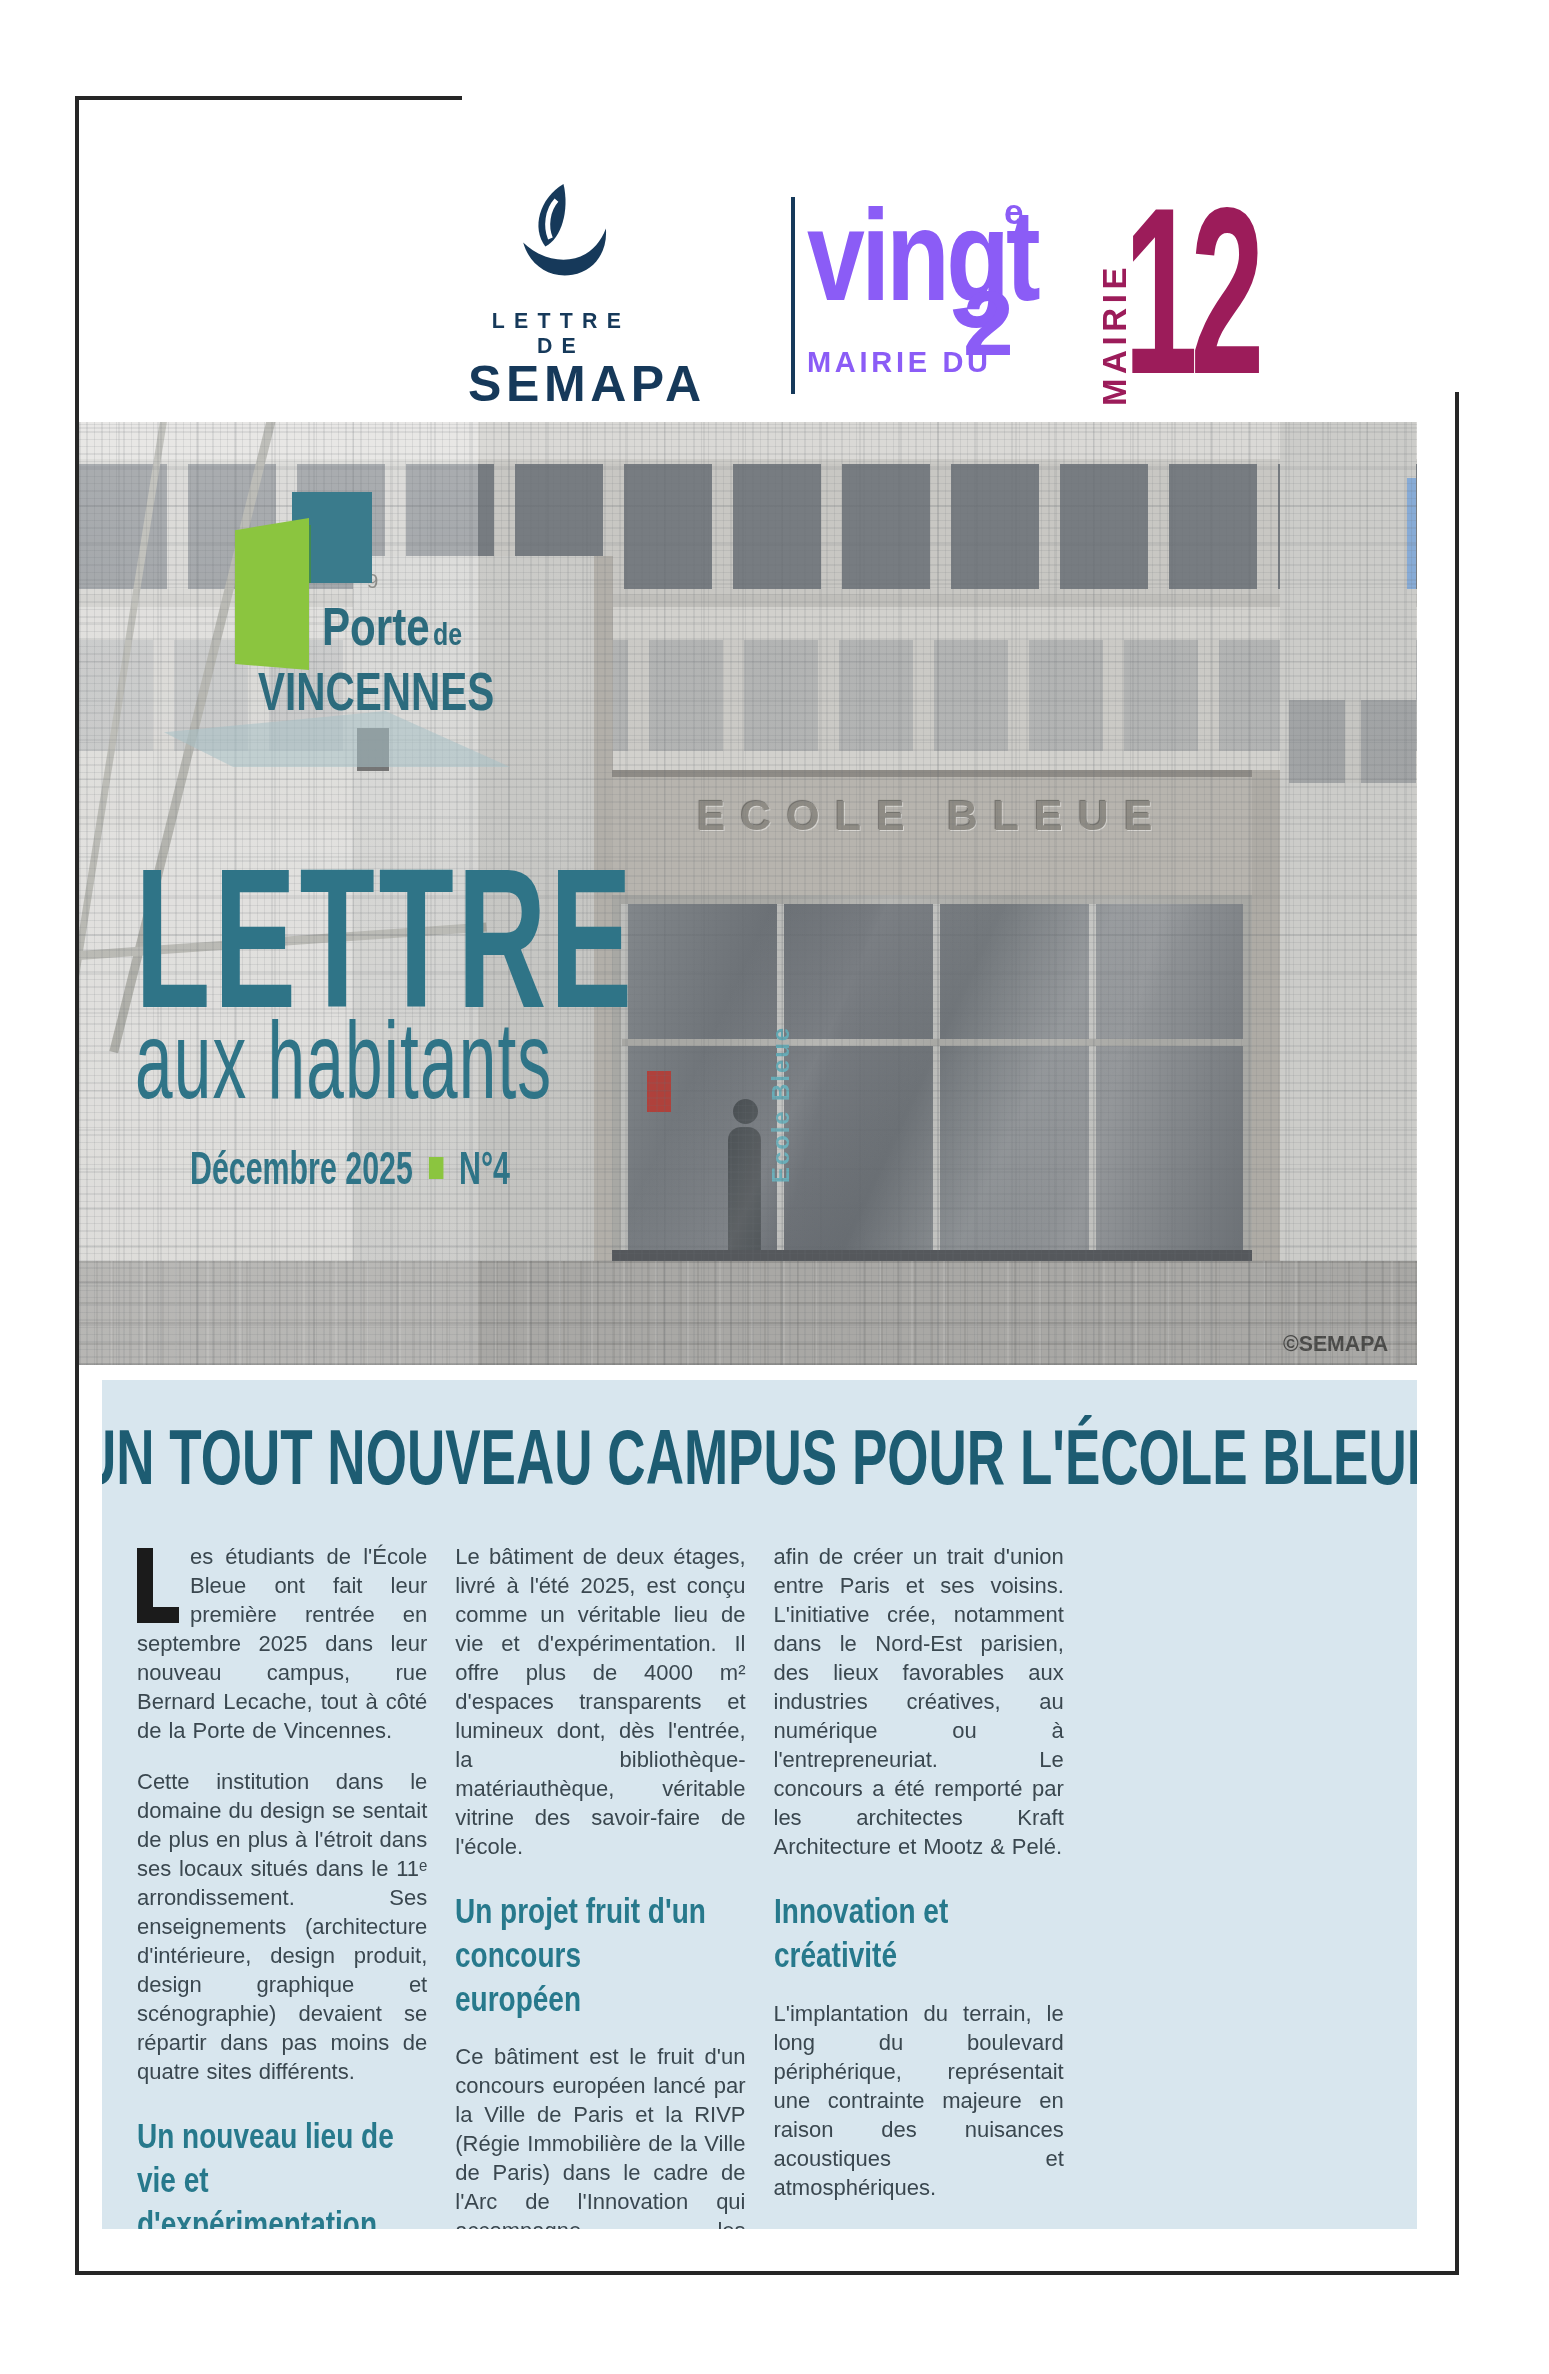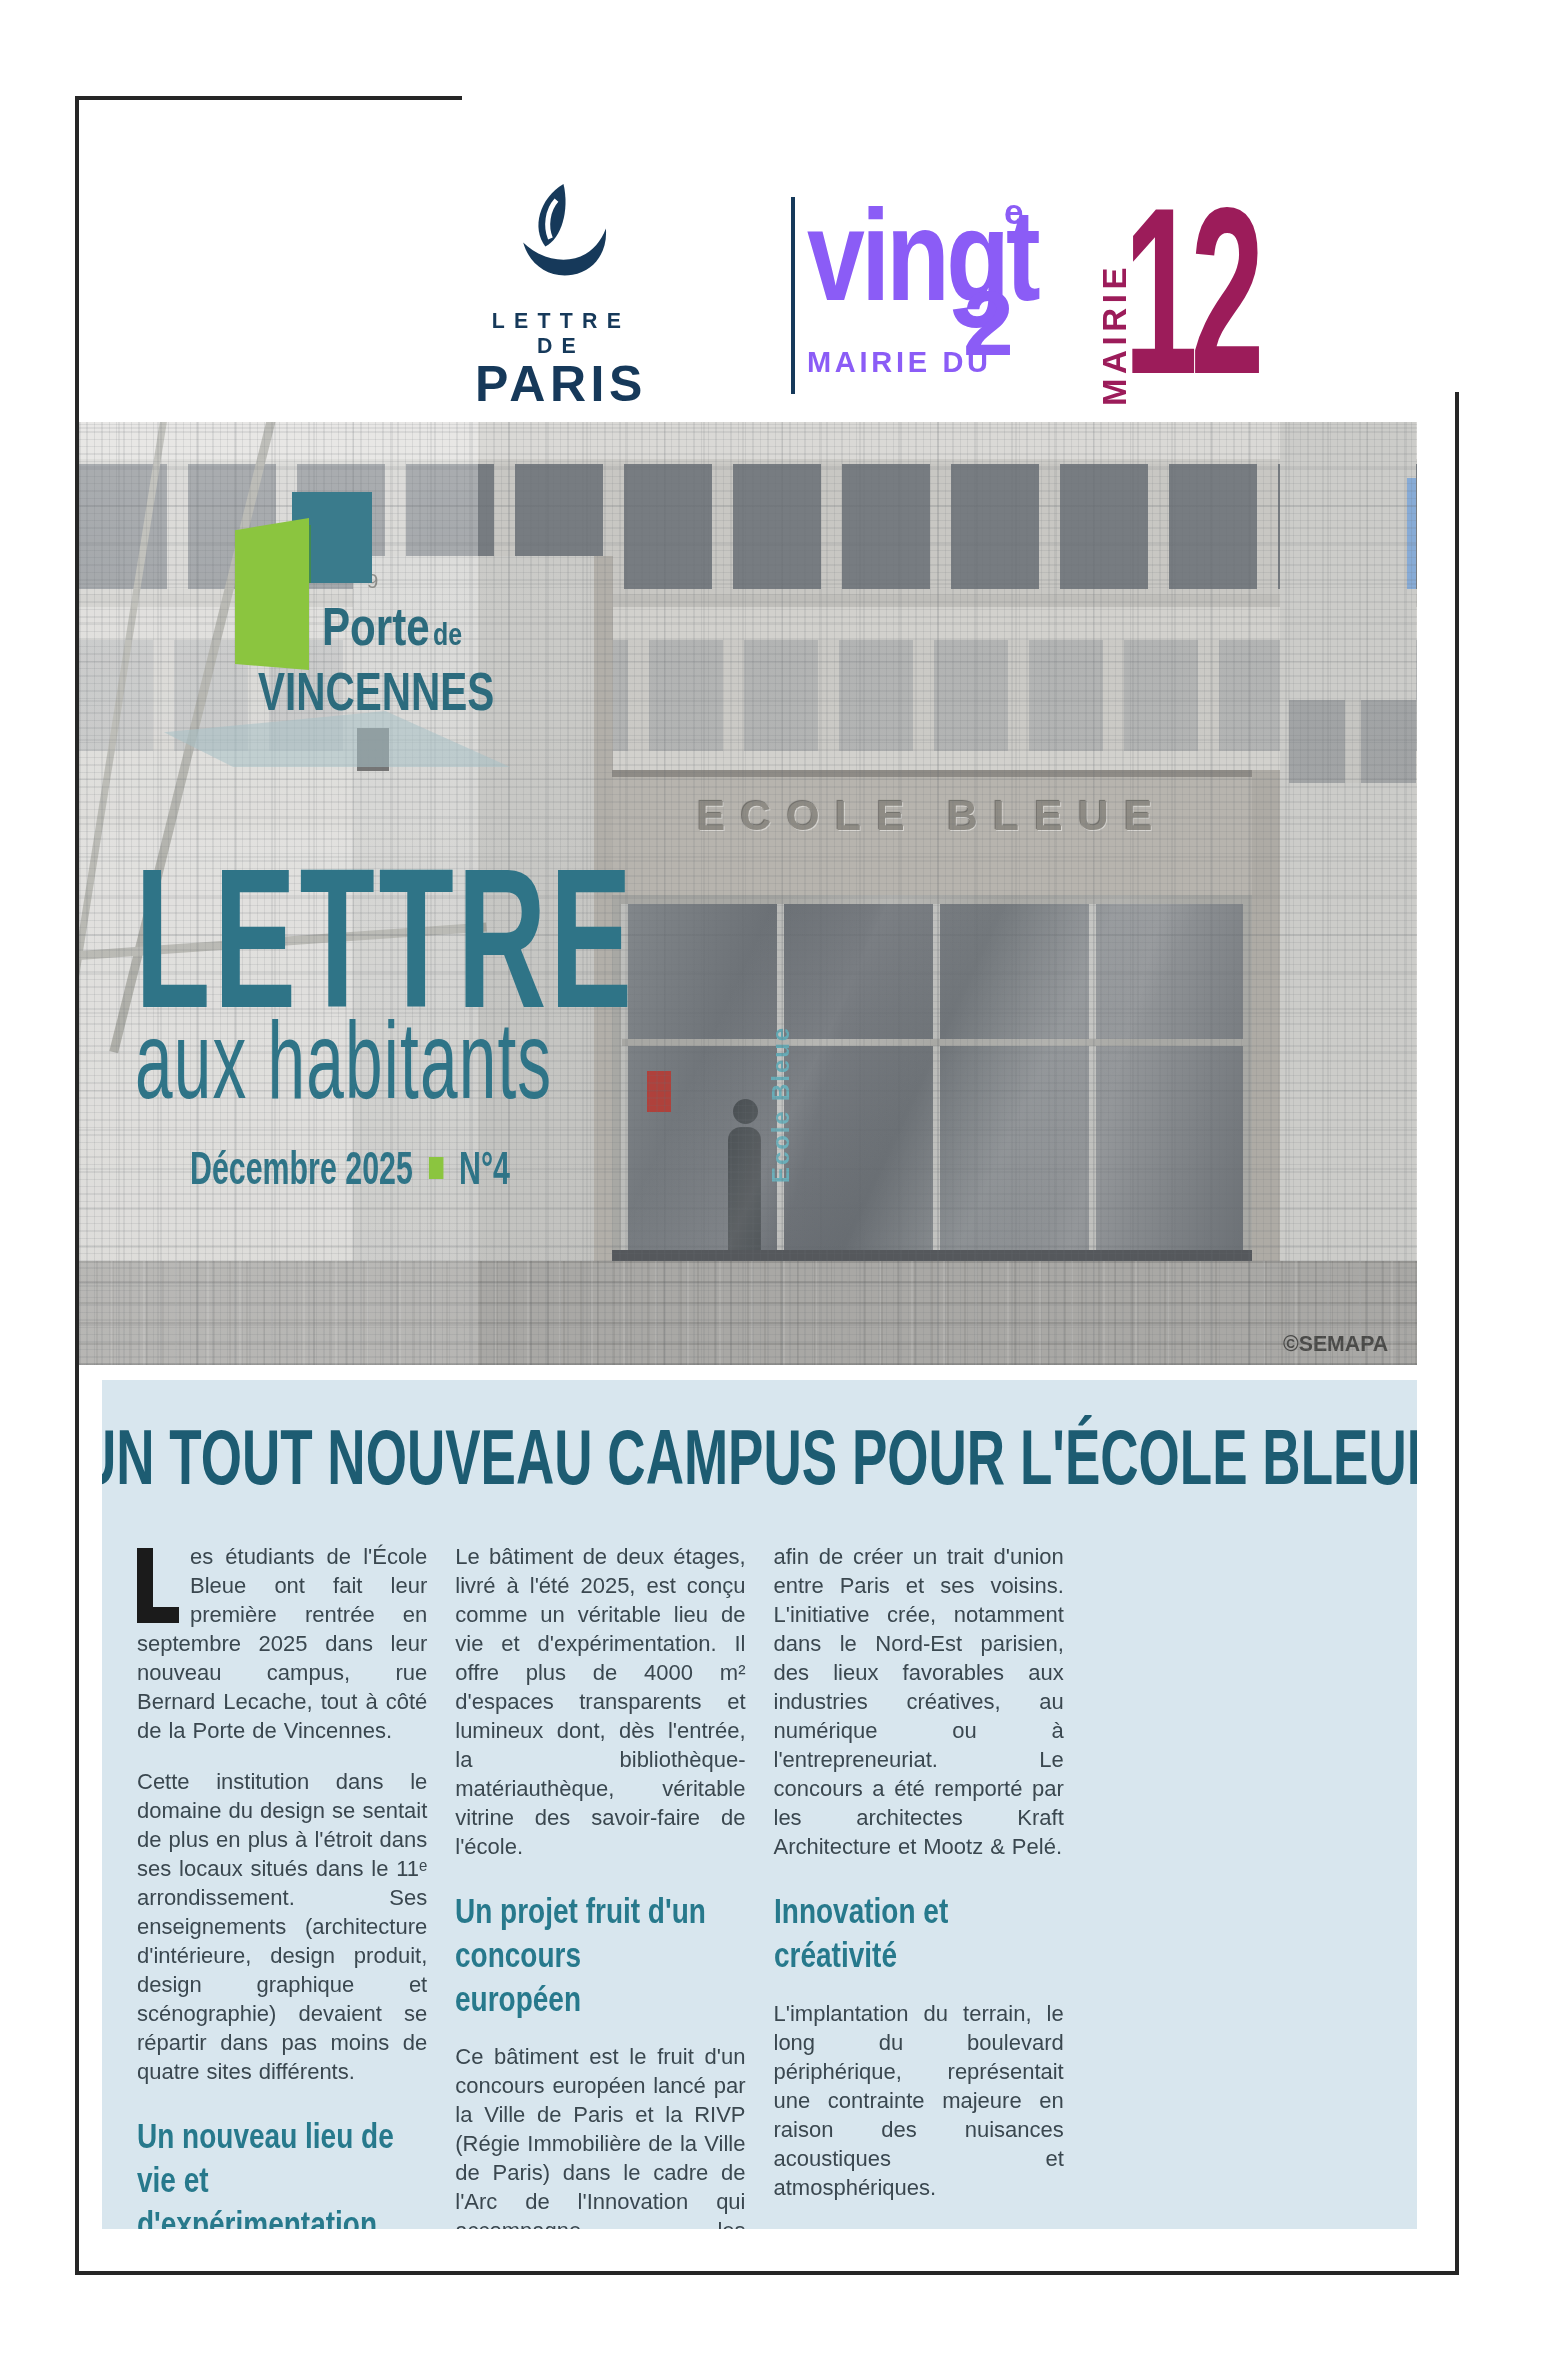--- a/index.html
+++ b/index.html
@@ -140,21 +140,21 @@
 
   <div class="vdp">
     <span>
       <svg width="121" height="125" viewBox="0 0 120 120">
         <path d="M62 4 C38 18 30 48 44 66 C60 58 68 30 62 4 Z" fill="#16395a"></path>
         <path d="M55 20 C46 30 44 46 49 58" stroke="#ffffff" stroke-width="5" fill="none"></path>
         <path d="M22 62 C28 84 48 98 71 94 C93 90 106 71 104 48 C97 67 82 79 62 79 C47 79 32 72 22 62 Z" fill="#16395a"></path>
       </svg>
     </span>
     <div class="vdp-villede">LETTRE DE</div>
-    <div class="vdp-paris">PARIS</div>
+    <div class="vdp-paris">SEMAPA</div>
   </div>
 
   <div class="divider"></div>
 
   <div class="vingt">
     <div class="vingt-word">vingt</div>
     <div class="vingt-e">e</div>
     <div class="vingt-2">2</div>
     <div class="vingt-tag">MAIRIE DU</div>
   </div>

